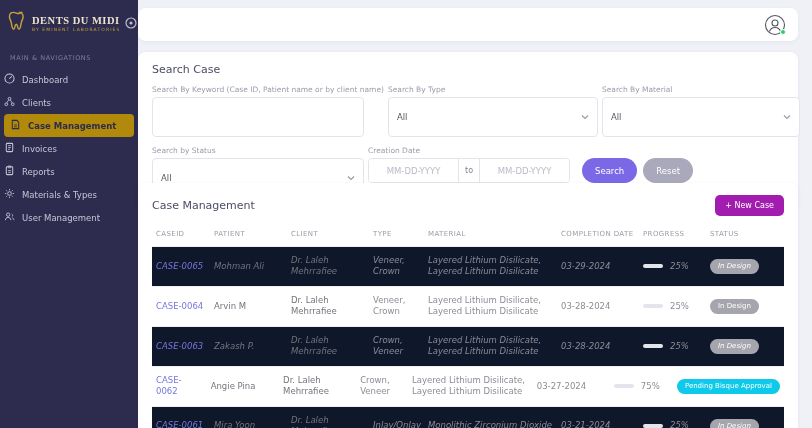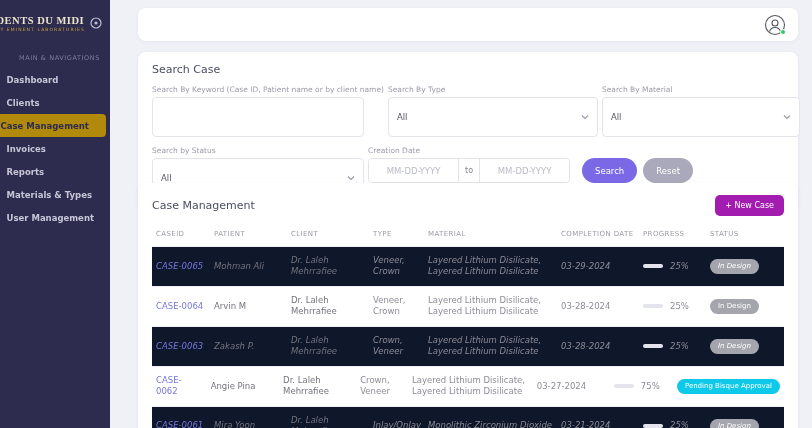--- a/index.html
+++ b/index.html
@@ -4,39 +4,39 @@
 <style>
   * { margin:0; padding:0; box-sizing:border-box; }
   html,body { width:812px; height:428px; overflow:hidden; }
   body {
     font-family:"DejaVu Sans","Liberation Sans",sans-serif;
     background:#f0f1f7; color:#55565f; position:relative;
   }
 
   
   .sidebar {
-    position:absolute; left:0; top:0; width:110px; height:428px;
-    background:#2d2c4e; display:flex; flex-direction:column;align-items:flex-end;
+    position:absolute; left:0; top:0; width:138px; height:428px;
+    background:#2d2c4e; display:flex; flex-direction:column;
   }
   .logo-row { display:flex; align-items:center; gap:4px; padding:10px 8px 8px 8px; }
   .logo-text { display:flex; flex-direction:column; }
   .brand-name {
     font-family:"Liberation Serif","DejaVu Serif",serif;
     font-size:10.5px; font-weight:bold; color:#ece4cd; letter-spacing:.5px; white-space:nowrap;
   }
   .brand-tagline { font-size:4.5px; color:#c5a13c; letter-spacing:1.1px; white-space:nowrap; margin-top:1px; }
   .toggle-circle { margin-left:1px; flex:0 0 auto; cursor:pointer; }
 
   .section-label {
     font-size:6.5px; color:#7d7d9c; letter-spacing:.6px; padding:10px 10px 6px 10px;
   }
   .nav { display:flex; flex-direction:column; }
   .nav-item {
-    display:flex; align-items:center; gap:7px; height:23px; padding:0 16px;
-    font-size:8.5px; color:#c6c6d8; cursor:pointer; white-space:nowrap;font-weight:bold;
+    display:flex; align-items:center; gap:7px; height:23px; padding:0 4px;
+    font-size:8.5px; color:#c6c6d8; cursor:pointer; white-space:nowrap;
   }
   .nav-item svg { flex:0 0 auto; }
   .nav-item.active {
     background:#b1890b; color:#2d2c4e; font-weight:bold;
     margin:0 4px; padding:0 6px; border-radius:4px;
   }
 
   
   .main { position:absolute; left:128px; top:0; width:682px; height:428px; }
 

